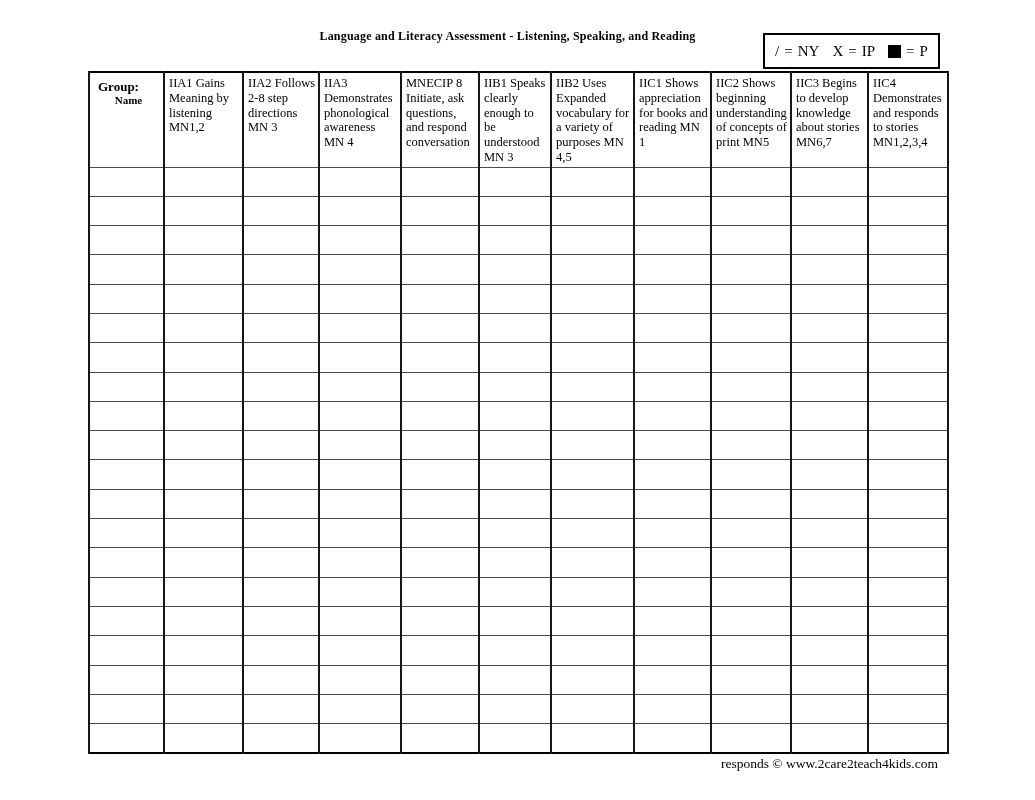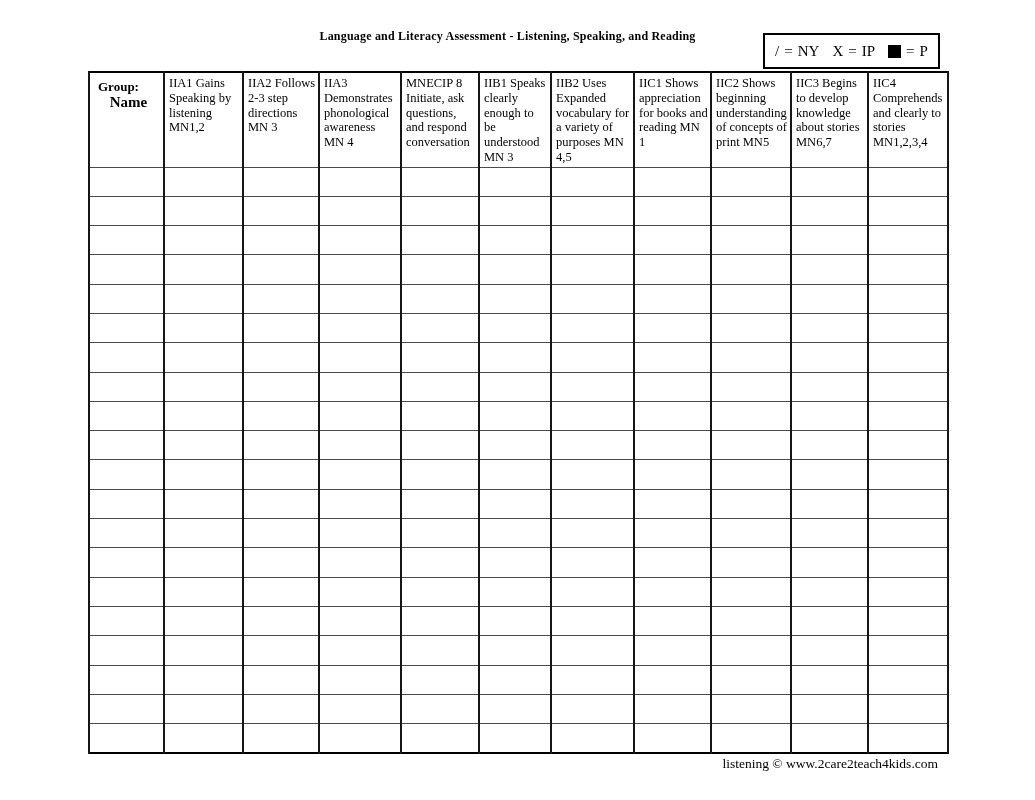--- a/index.html
+++ b/index.html
@@ -96,21 +96,21 @@
     box-sizing: border-box;
     padding: 3px 2px 6px 4px;
   }
   .corner-group {
     font-weight: bold;
     font-size: 13px;
     text-align: left;
   }
   .corner-name {
     font-weight: bold;
-    font-size: 15px;
+    font-size: 11px;
     text-align: center;
     font-family: Liberation Serif, serif;
   }
   table.assessment tbody tr {
     height: 29.3px;
   }
 
   .copyright {
     position: absolute;
     top: 756px;
@@ -156,30 +156,30 @@
       <col style="width:80px">
   </colgroup>
   <thead>
     <tr>
       <th class="corner-cell">
         <div class="corner-inner">
           <span class="corner-group">Group:</span>
           <span class="corner-name">Name</span>
         </div>
       </th>
-    <th>IIA1 Gains Speaking by listening MN1,2</th>
-        <th>IIA2 Follows 2-3 step directions MN 3</th>
+    <th>IIA1 Gains Meaning by listening MN1,2</th>
+        <th>IIA2 Follows 2-8 step directions MN 3</th>
         <th>IIA3 Demonstrates phonological awareness MN 4</th>
         <th>MNECIP 8 Initiate, ask questions, and respond conversation</th>
         <th>IIB1 Speaks clearly enough to be understood MN 3</th>
         <th>IIB2 Uses Expanded vocabulary for a variety of purposes MN 4,5</th>
         <th>IIC1 Shows appreciation for books and reading MN 1</th>
         <th>IIC2 Shows beginning understanding of concepts of print MN5</th>
         <th>IIC3 Begins to develop knowledge about stories MN6,7</th>
-        <th>IIC4 Comprehends and clearly to stories MN1,2,3,4</th>
+        <th>IIC4 Demonstrates and responds to stories MN1,2,3,4</th>
       </tr>
   </thead>
   <tbody>
       <tr>
         <td></td>
         <td></td>
         <td></td>
         <td></td>
         <td></td>
         <td></td>
@@ -432,13 +432,13 @@
         <td></td>
         <td></td>
         <td></td>
         <td></td>
         <td></td>
         <td></td>
       </tr>
     </tbody>
 </table>
 
-<div class="copyright">listening © www.2care2teach4kids.com</div>
+<div class="copyright">responds © www.2care2teach4kids.com</div>
 
 </body></html>

